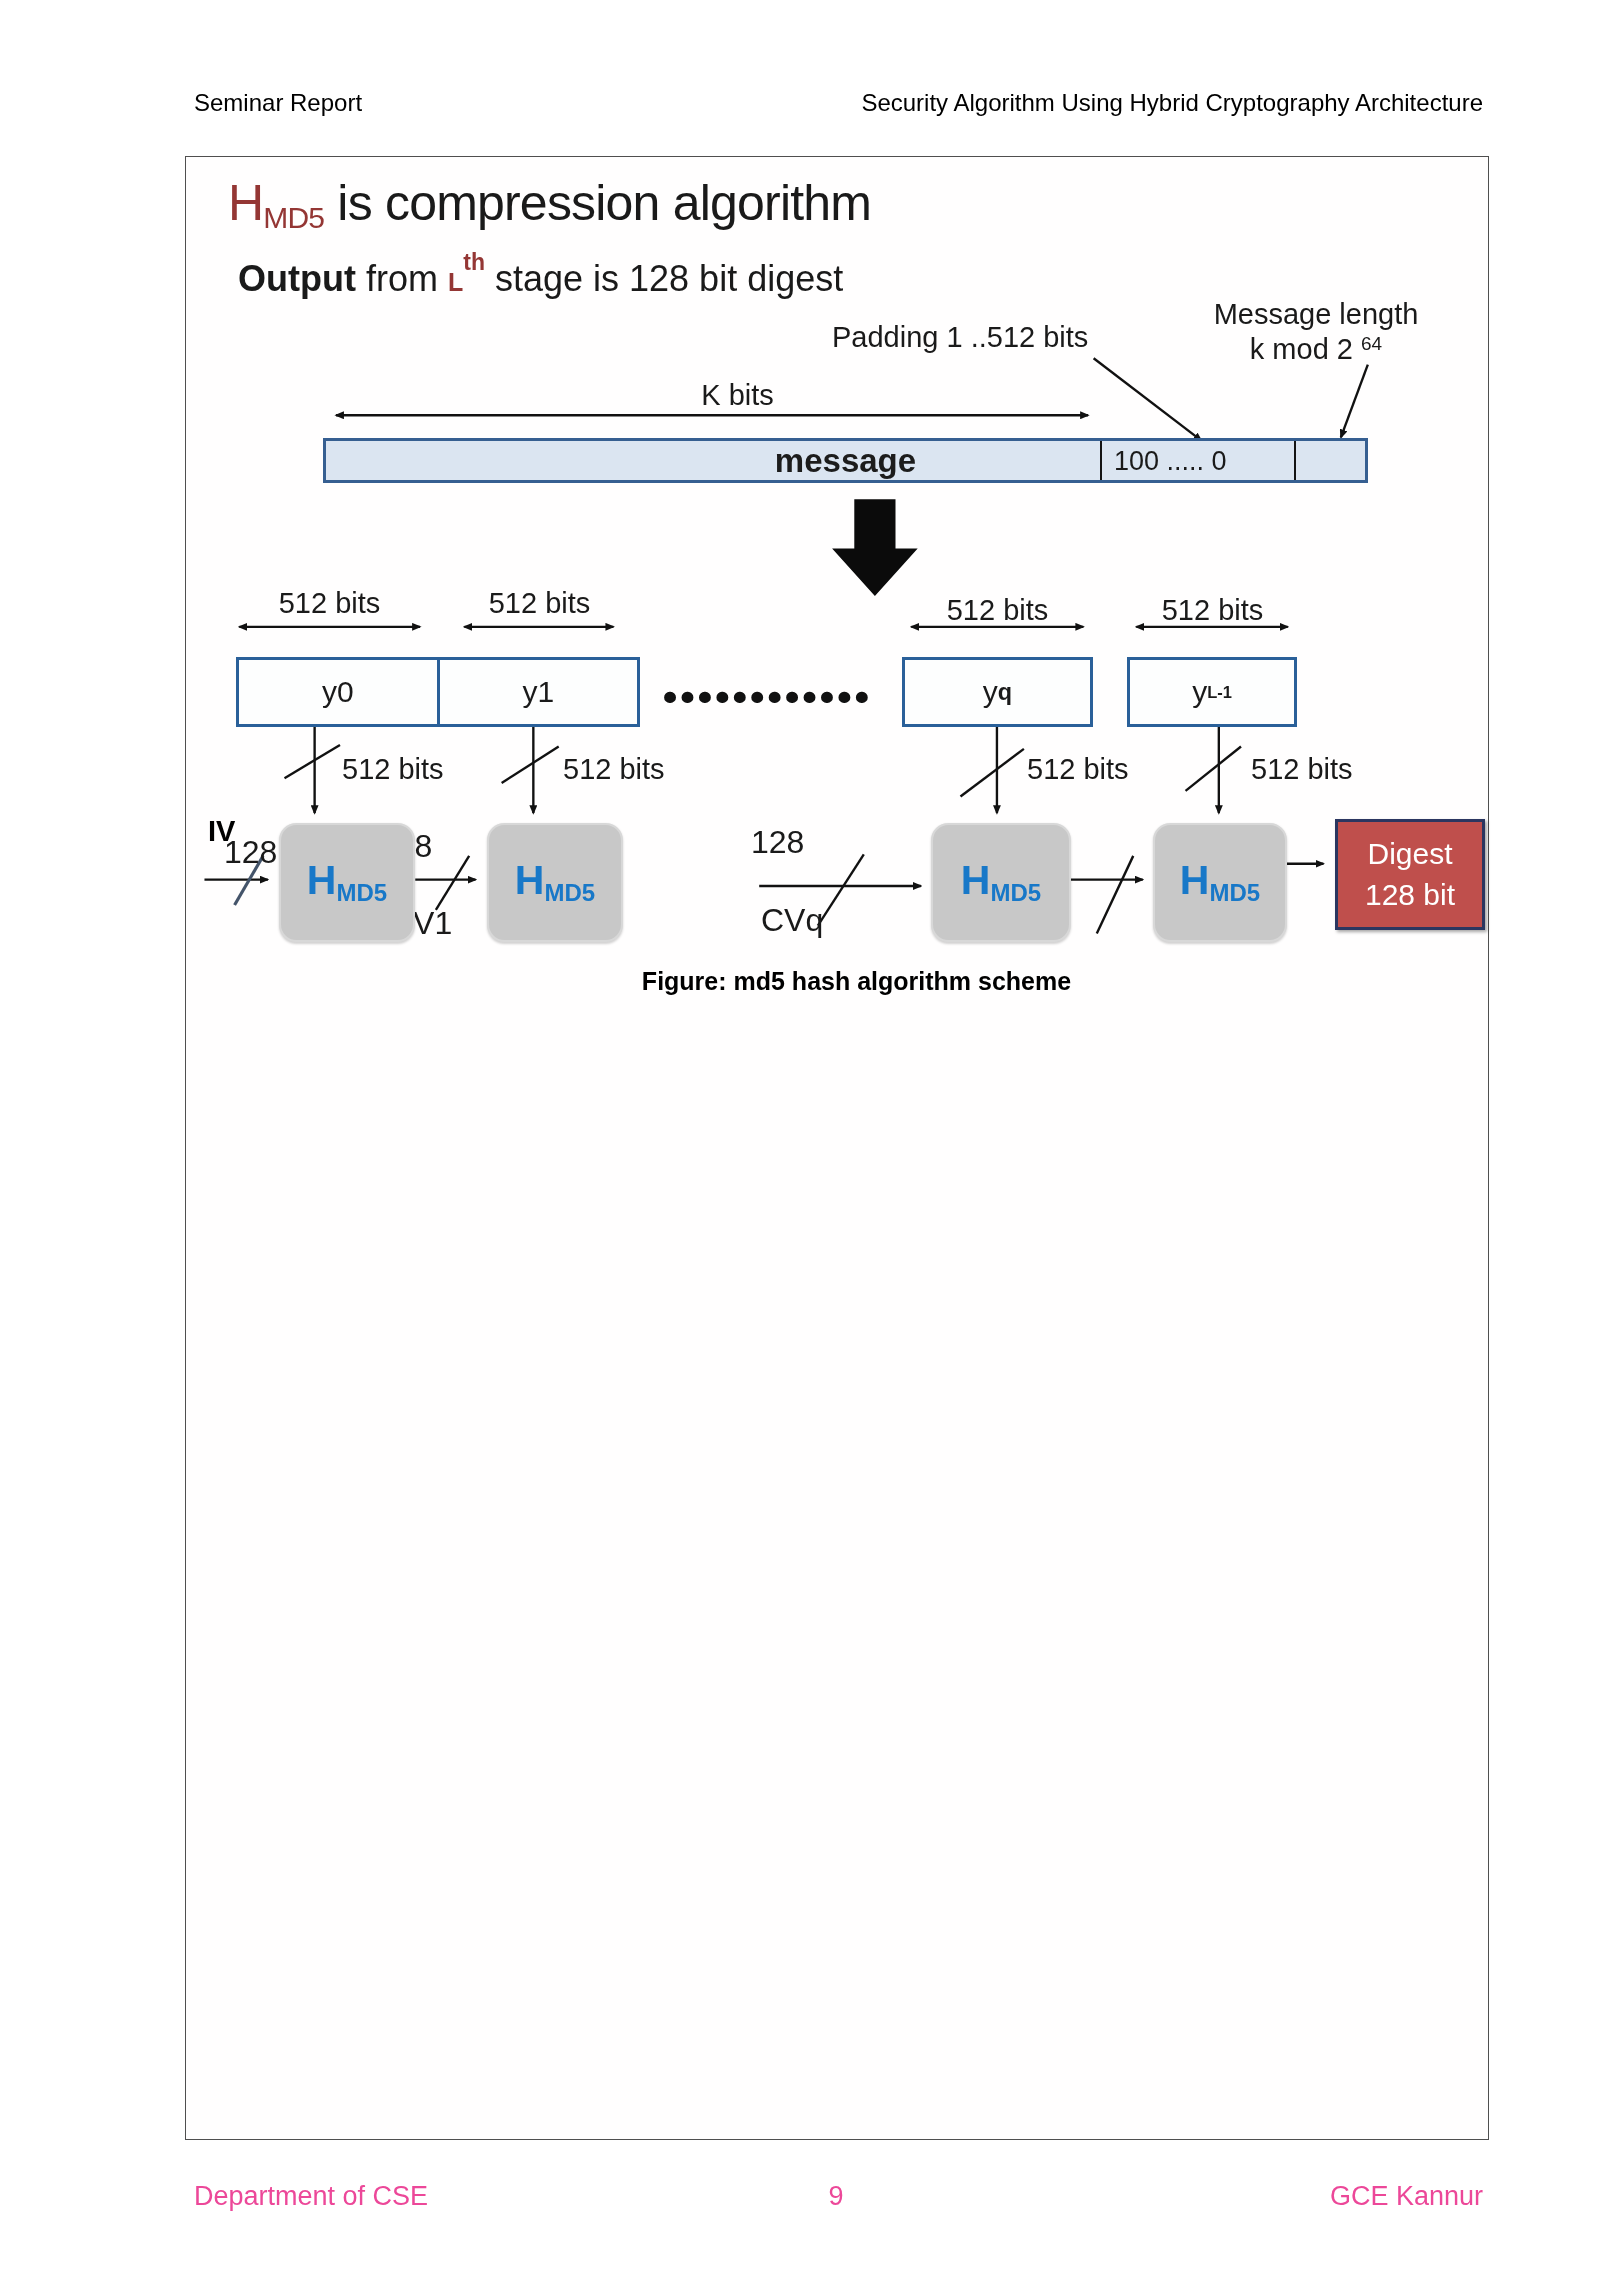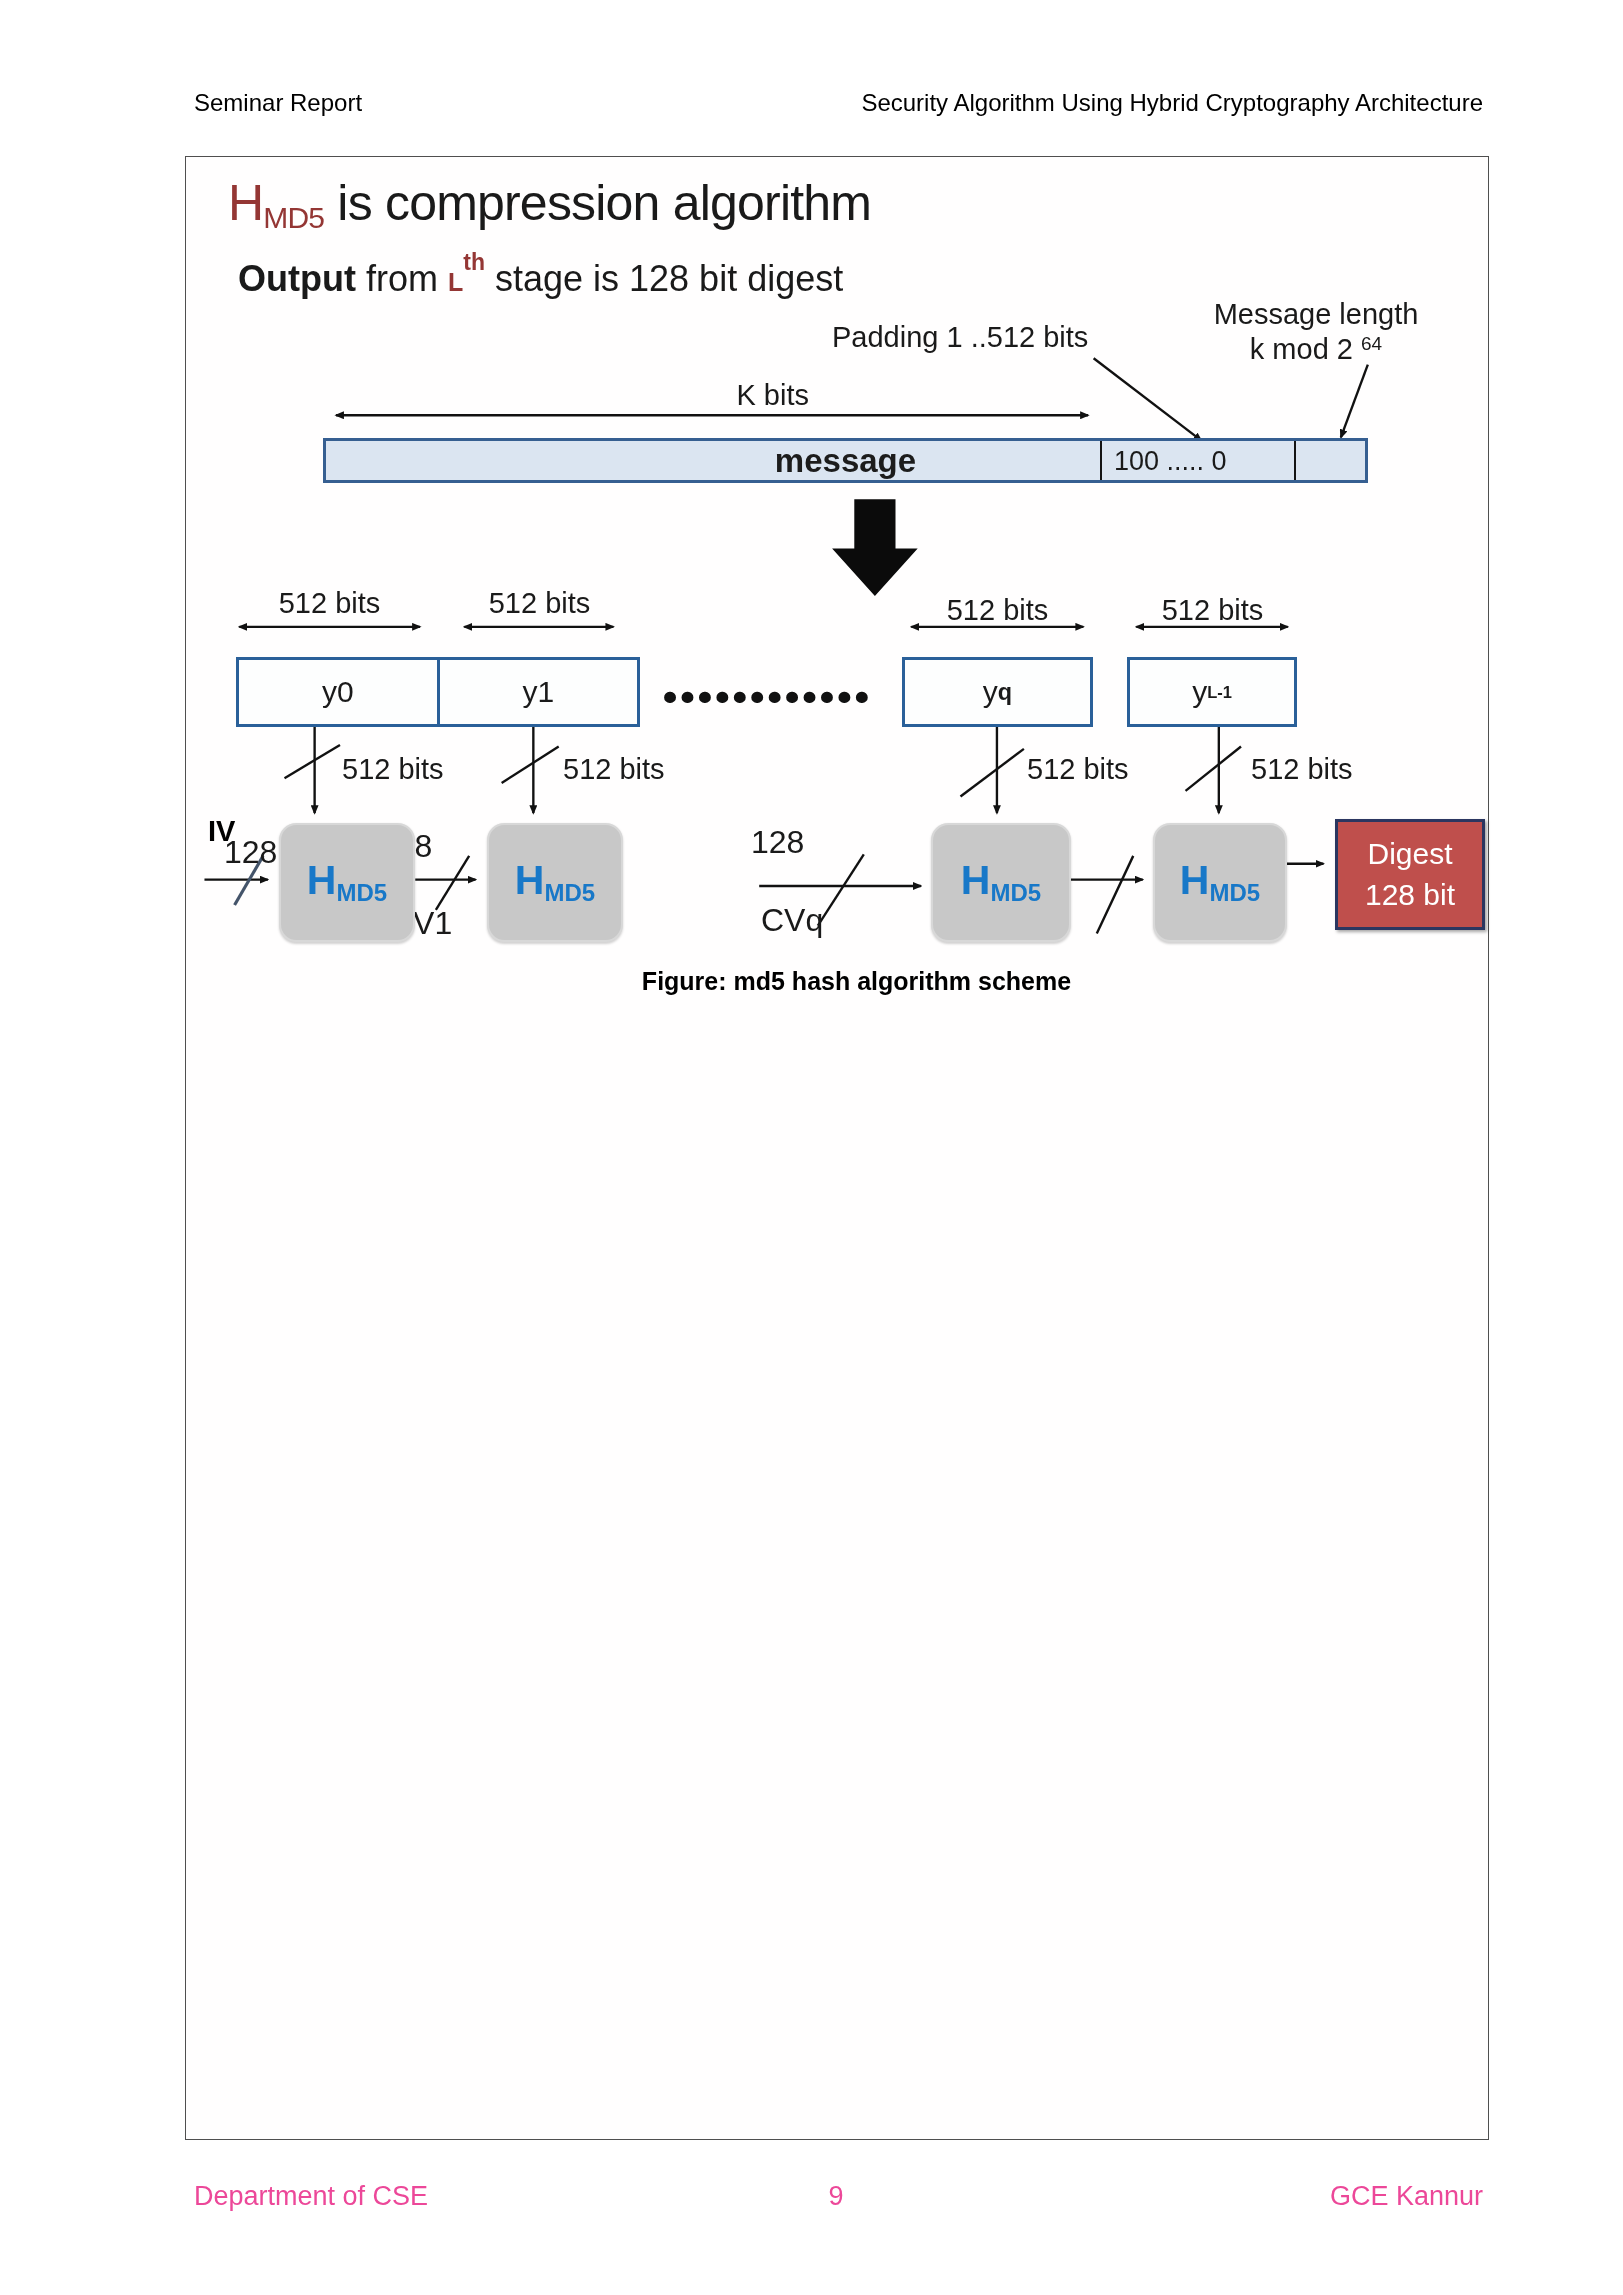--- a/index.html
+++ b/index.html
@@ -115,21 +115,21 @@
 </div>
 <div class="abs title2 z2">
   <span class="b">Output</span><span> from </span><span class="maroon lsm">L</span><span class="maroon lsup">th</span><span> stage is 128 bit digest</span>
 </div>
 
 <div class="abs ann z2" style="left:832px;top:321px;">Padding 1 ..512 bits</div>
 <div class="abs ann z2 center" style="left:1185px;top:297px;width:262px;line-height:1.2;">
   <div>Message length</div>
   <div><span>k mod 2</span> <span style="font-size:19px;vertical-align:9.5px;">64</span></div>
 </div>
-<div class="abs ann z2 center" style="left:666px;top:379px;width:143px;text-align:right;">K bits</div>
+<div class="abs ann z2 center" style="left:666px;top:379px;width:143px;">K bits</div>
 
 <div class="abs bar">
   <div class="bar-label">message</div>
   <div class="bar-div" style="left:774px;"></div>
   <div class="bar-div" style="left:968px;"></div>
   <div class="bar-pad">100 ..... 0</div>
 </div>
 
 <div class="abs ann z2 center" style="left:266px;top:587px;width:127px;">512 bits</div>
 <div class="abs ann z2 center" style="left:476px;top:587px;width:127px;">512 bits</div>

